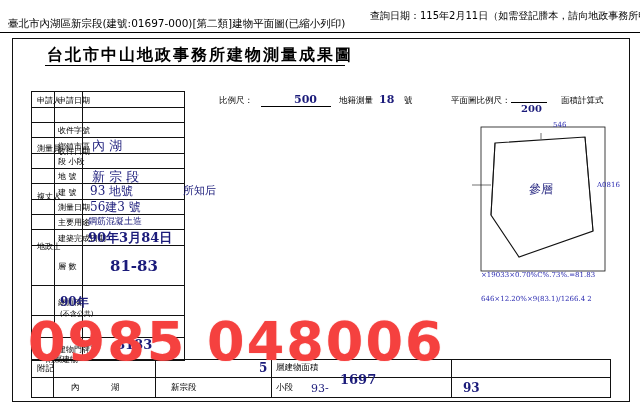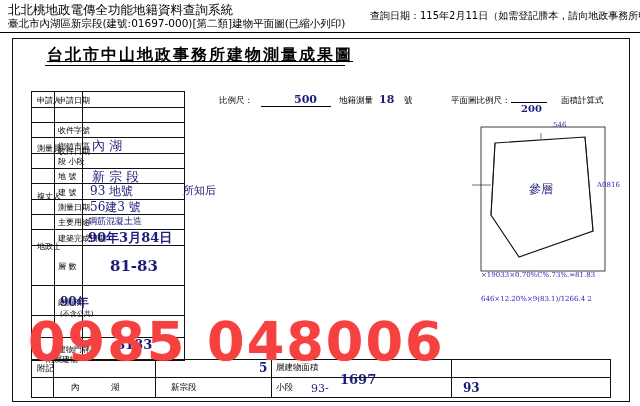--- a/index.html
+++ b/index.html
@@ -37,21 +37,20 @@
   }
   
   .doc{
     position:absolute;left:12px;top:38px;width:616px;height:362px;
     border:1px solid #111;background:#fff;
   }
   .doc-title{
     position:absolute;left:34px;top:6px;
     font-size:16px;font-weight:bold;color:#000;letter-spacing:2px;
     white-space:nowrap;
-    text-decoration:underline;
   }
   .doc-title-ul{
     position:absolute;left:32px;top:26px;width:300px;height:1px;background:#000;
   }
   
   .tbl{
     position:absolute;left:18px;top:52px;width:152px;height:268px;
     border:1px solid #111;
   }
   .tbl .row{
@@ -108,21 +107,20 @@
     font-size:13px;font-weight:bold;color:#1b1b7a;
     font-family:"DejaVu Serif",serif;
   }
 </style>
 </head>
 <body>
 
 <div id="page">
 
   <div class="hdr">
-    <div class="hdr-title">北北桃地政電傳全功能地籍資料查詢系統</div>
     <div class="hdr-sub">臺北市內湖區新宗段(建號:01697-000)[第二類]建物平面圖(已縮小列印)</div>
     <div class="hdr-right">查詢日期：115年2月11日（如需登記謄本，請向地政事務所申請。）</div>
     <div class="hdr-rule"></div>
   </div>
 
   <div class="doc">
 
     <div class="doc-title">台北市中山地政事務所建物測量成果圖</div>
     <div class="doc-title-ul"></div>
 

